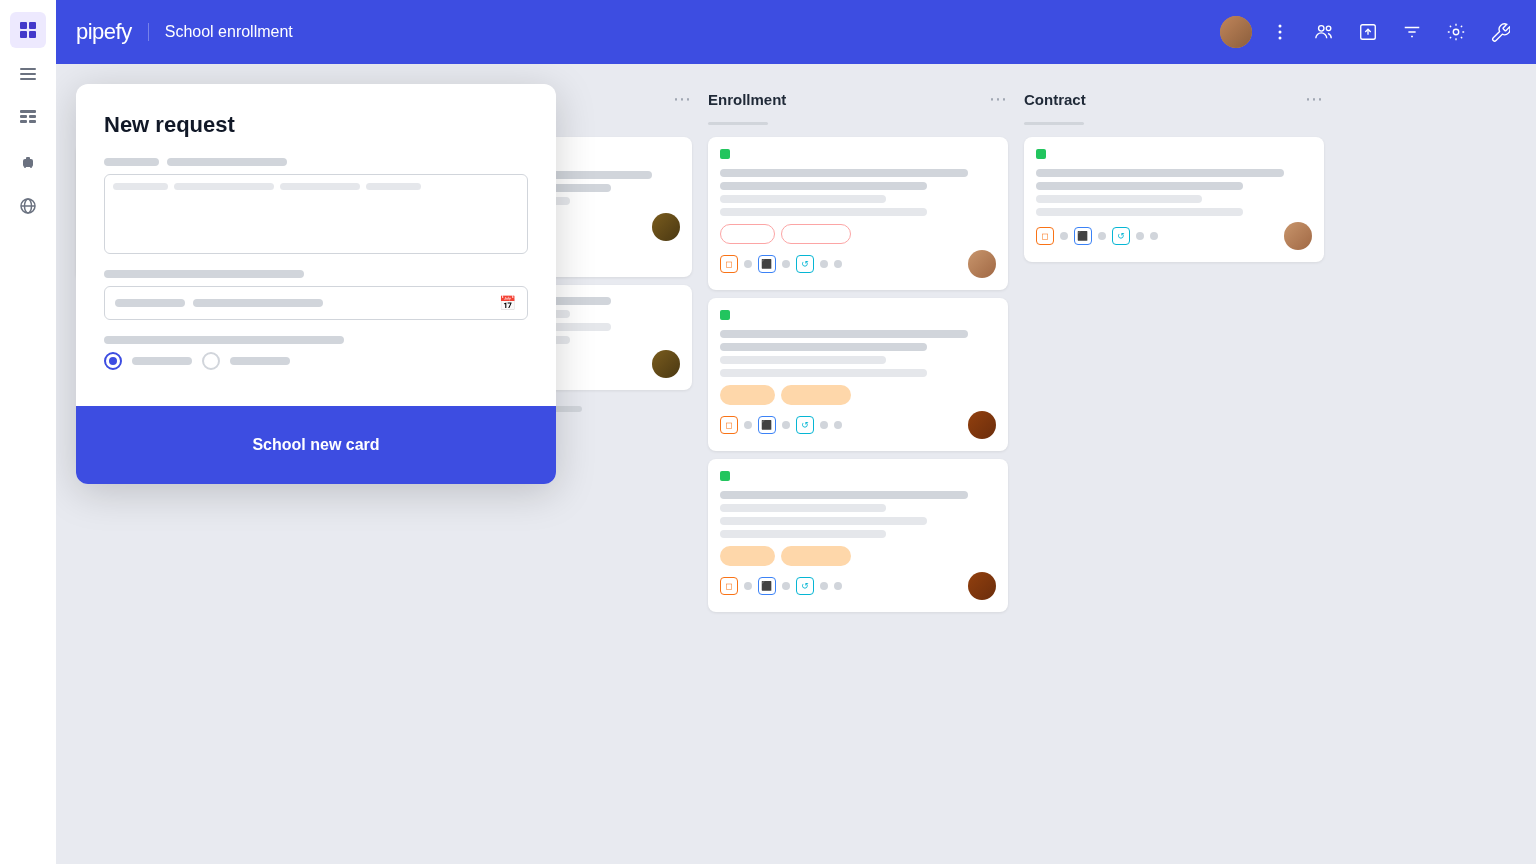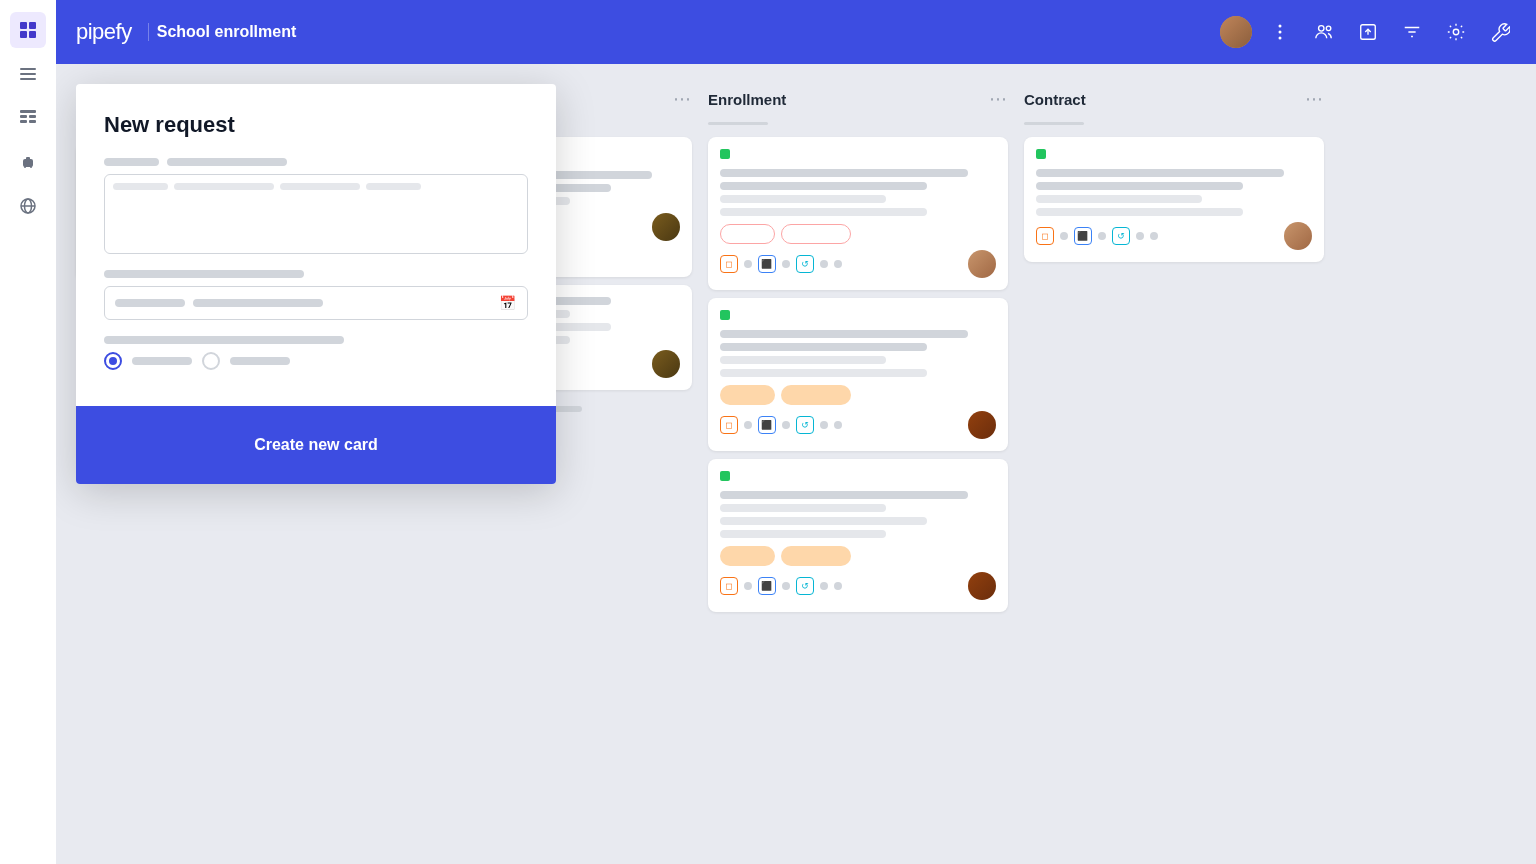--- a/index.html
+++ b/index.html
@@ -61,22 +61,22 @@
     }
     .logo-text {
       color: #fff;
       font-size: 22px;
       font-weight: 400;
       letter-spacing: -0.5px;
     }
     .header-title {
       color: #fff;
       font-size: 16px;
-      font-weight: 700;
-      padding-left: 8px;
+      font-weight: 400;
+      padding-left: 16px;
       border-left: 1px solid rgba(255,255,255,0.3);
     }
     .header-spacer { flex: 1; }
     .header-actions {
       display: flex;
       align-items: center;
       gap: 12px;
     }
     .header-action-btn {
       color: rgba(255,255,255,0.85);
@@ -264,21 +264,21 @@
       top: 0; left: 0; right: 0; bottom: 0;
       z-index: 100;
       pointer-events: none;
     }
     .modal {
       position: absolute;
       top: 20px;
       left: 20px;
       width: 480px;
       background: #fff;
-      border-radius: 4px;
+      border-radius: 12px;
       box-shadow: 0 8px 40px rgba(0,0,0,0.18);
       overflow: hidden;
       pointer-events: all;
     }
     .modal-body {
       padding: 28px 28px 20px 28px;
     }
     .modal-title {
       font-size: 22px;
       font-weight: 700;
@@ -720,19 +720,19 @@
                 <div class="radio-selected-inner"></div>
               </div>
               <div class="radio-label-bar"></div>
               <div class="radio-unselected"></div>
               <div class="radio-label-bar"></div>
             </div>
           </div>
         </div>
 
         <div class="modal-footer">
-          <button class="create-btn">Create new card</button>
+          <button class="create-btn">School new card</button>
         </div>
       </div>
     </div>
 
   </div>
 </div>
 
 </body></html>

